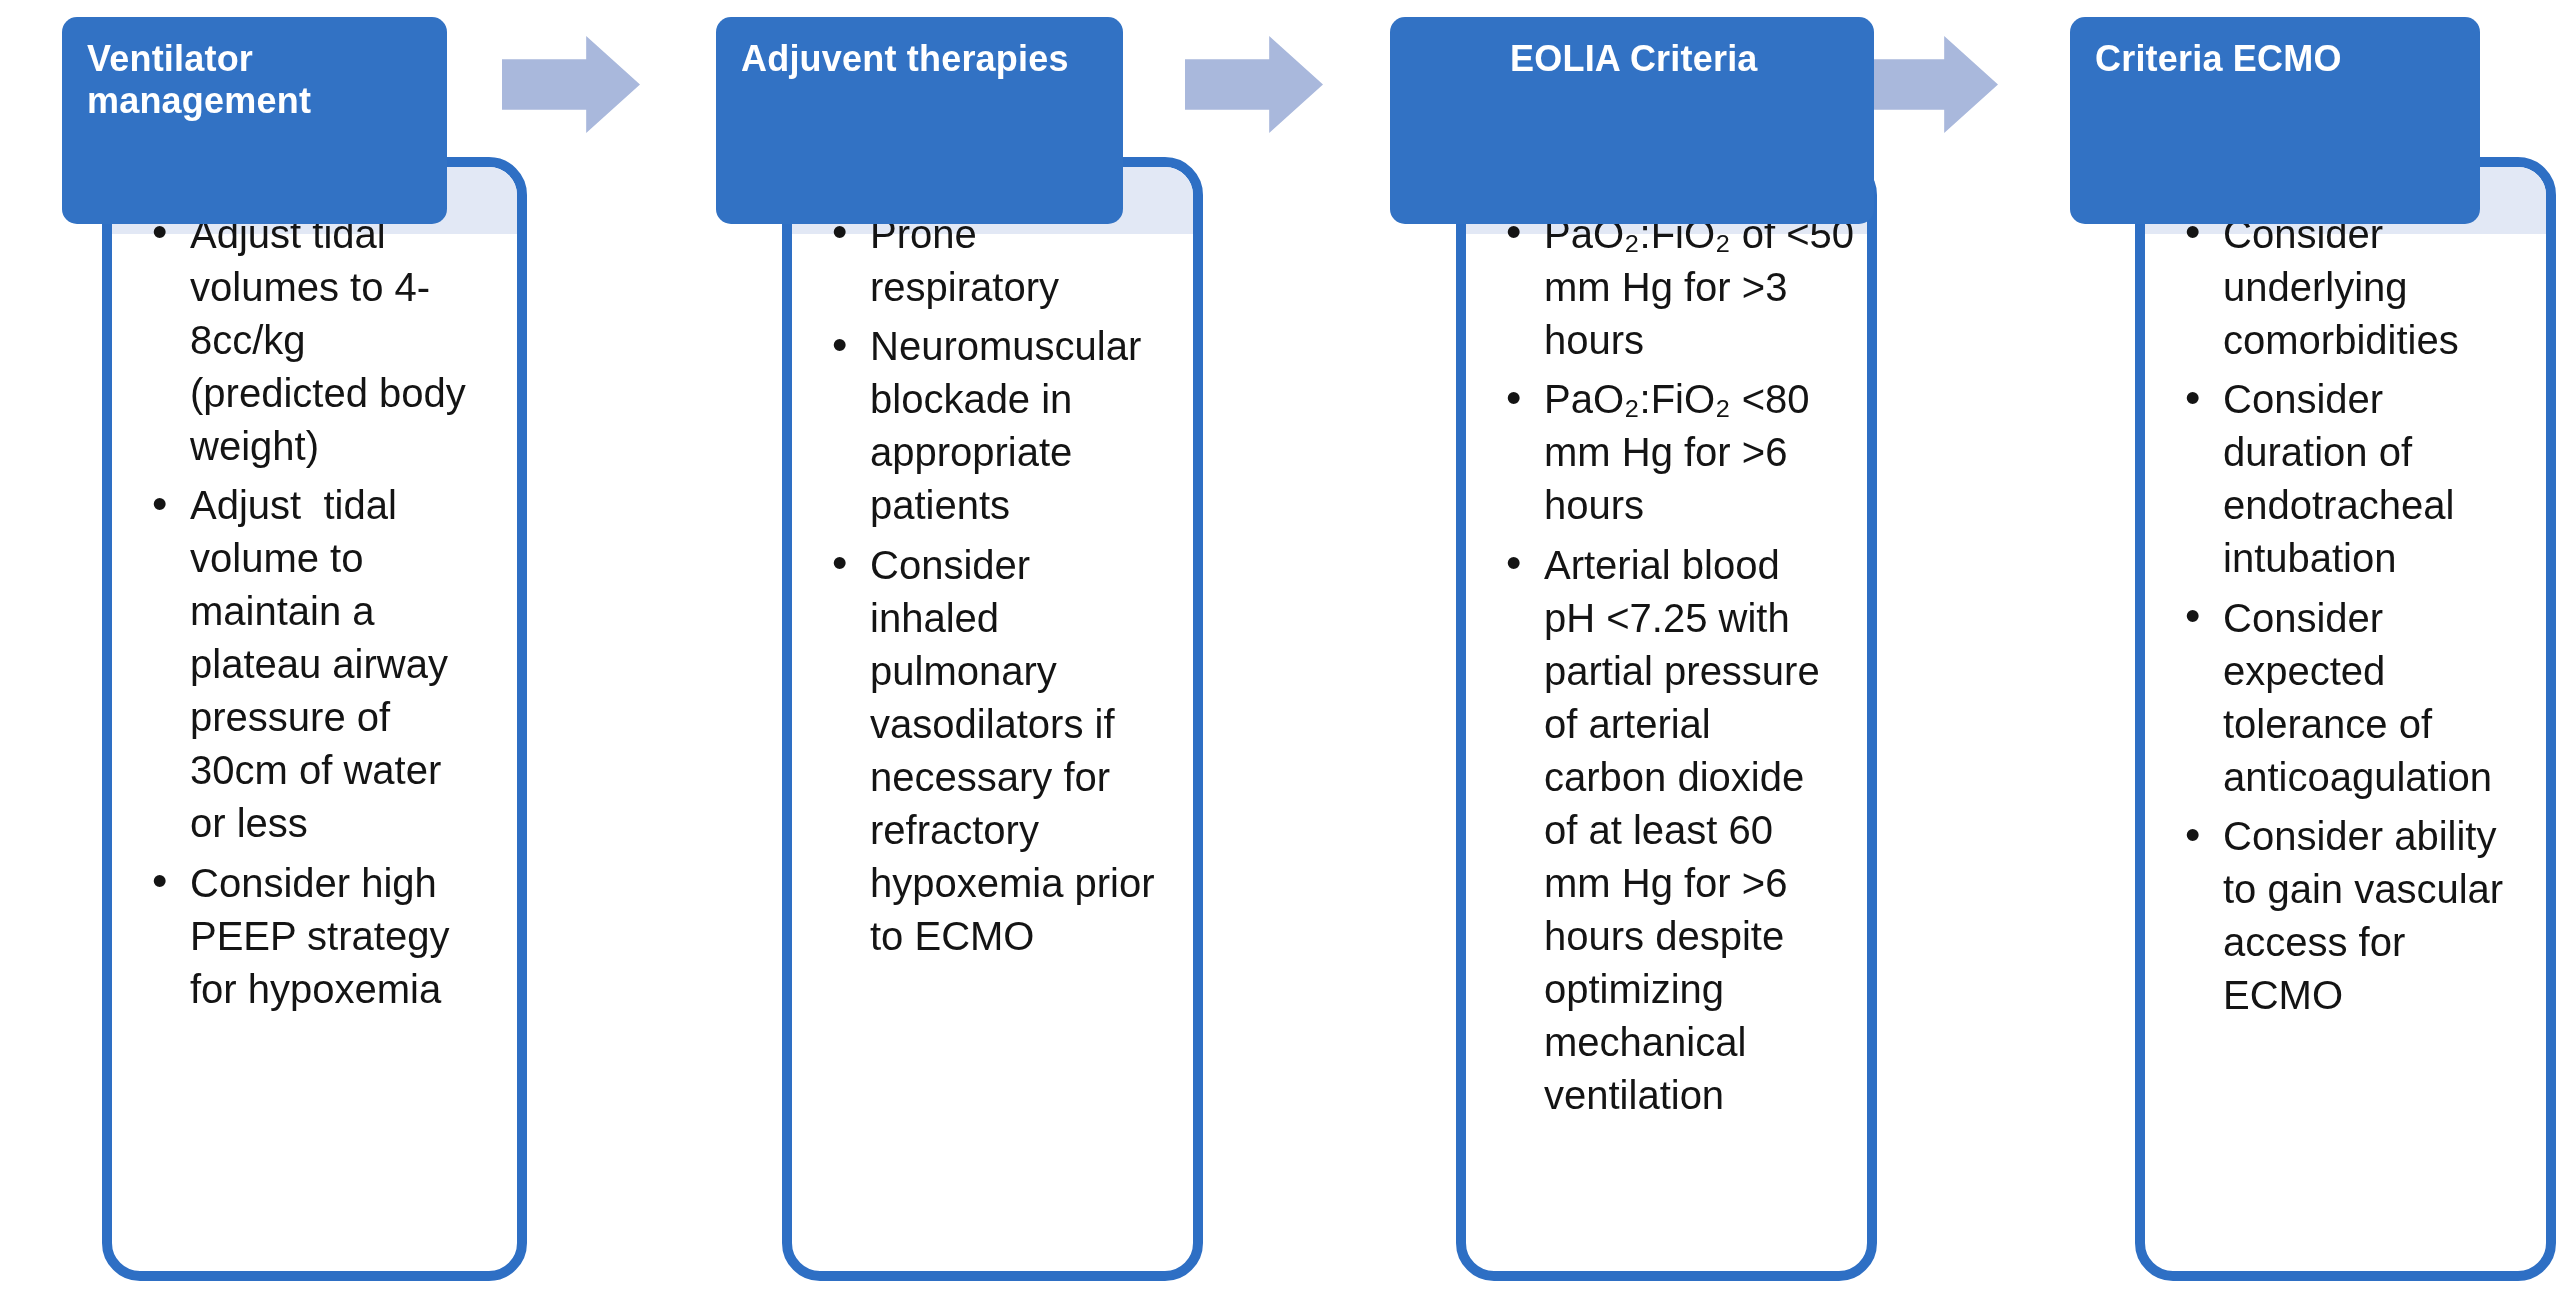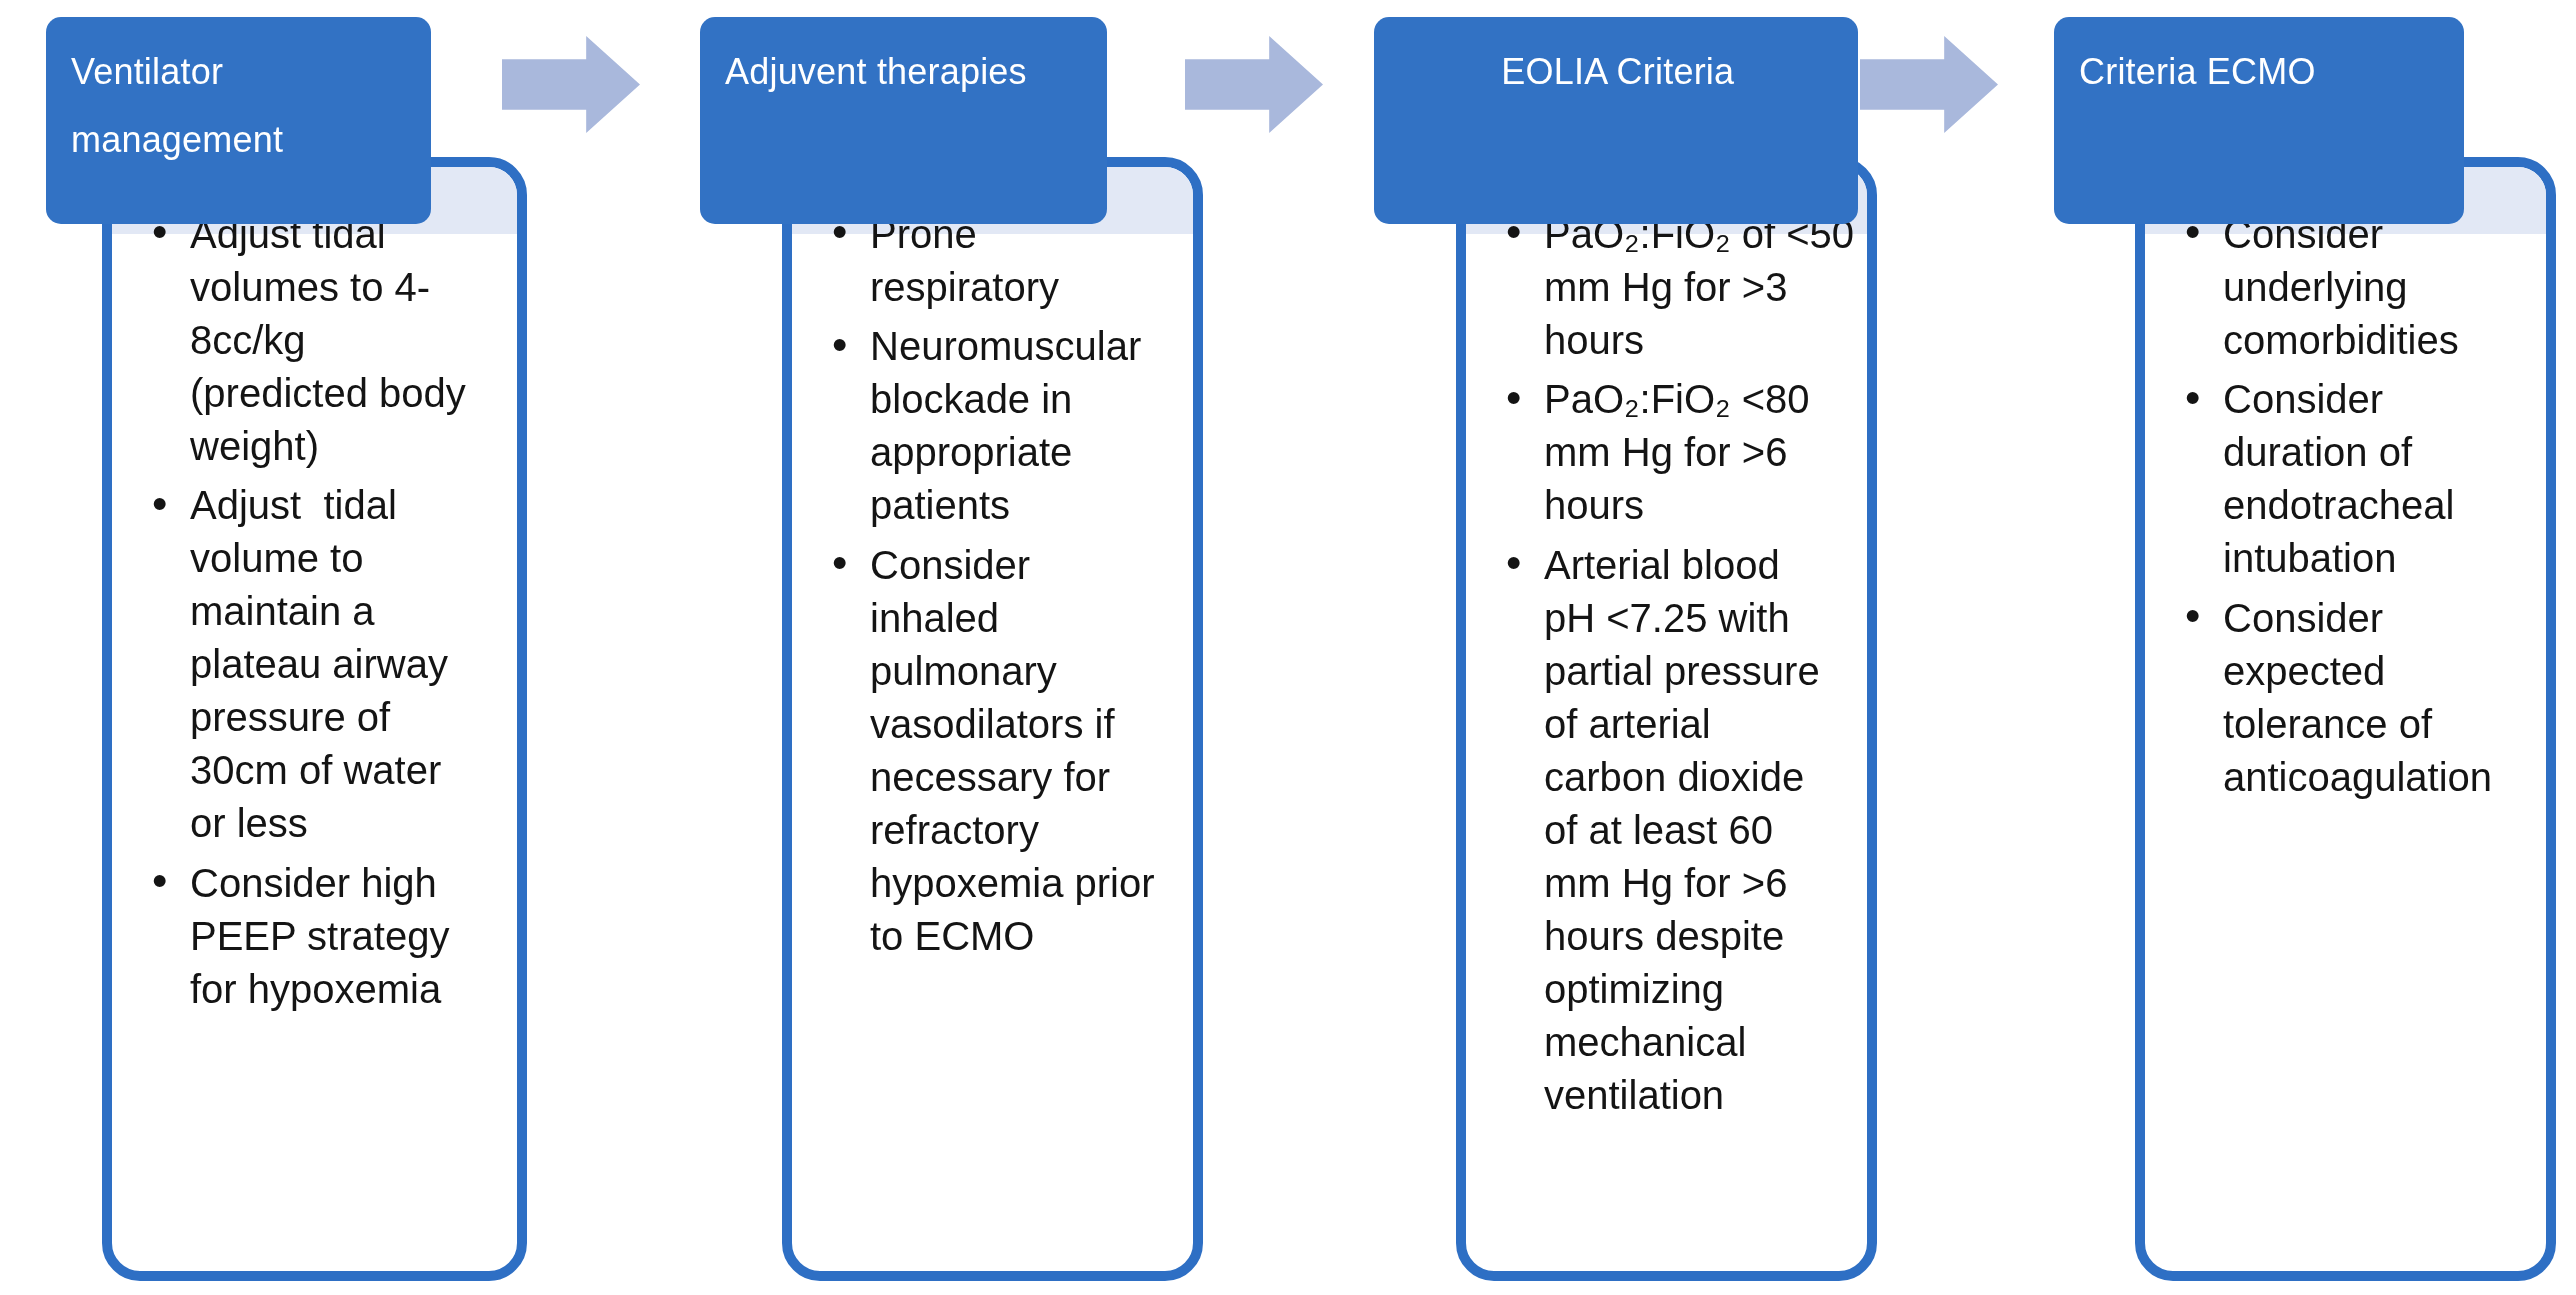--- a/index.html
+++ b/index.html
@@ -16,28 +16,28 @@
     overflow: hidden;
   }
   .column { position: absolute; top: 16.5px; height: 1267px; }
   .col1 { left: 46px;   width: 494px; }
   .col2 { left: 700px;  width: 510px; }
   .col3 { left: 1374px; width: 510px; }
   .col4 { left: 2054px; width: 509px; }
 
   .stage-header {
     position: absolute;
-    top: 0; left: 0;
+    top: 0; left: 16px;
     height: 207px;
     background: var(--header-bg, #3272c4);
     color: var(--header-text, #ffffff);
     border-radius: 15px;
     font-size: 36px;
-    font-weight: normal;
-    line-height: 68px;
+    font-weight: bold;
+    line-height: 42px;
     padding: 21.4px 21.4px 0 25px;
     box-sizing: border-box;
     z-index: 2;
     letter-spacing: 0.2px;
   }
   .col1 .stage-header { width: 385px; }
   .col2 .stage-header { width: 407px; }
   .col3 .stage-header { width: 484px; text-align: center; }
   .col4 .stage-header { width: 410px; }
 
@@ -192,18 +192,22 @@
 underlying
 comorbidities</li>
         <li>Consider
 duration of
 endotracheal
 intubation</li>
         <li>Consider
 expected
 tolerance of
 anticoagulation</li>
+        <li>Consider ability
+to gain vascular
+access for
+ECMO</li>
       </ul>
     </div>
   </div>
 
 </div>
 
 
 </body></html>

